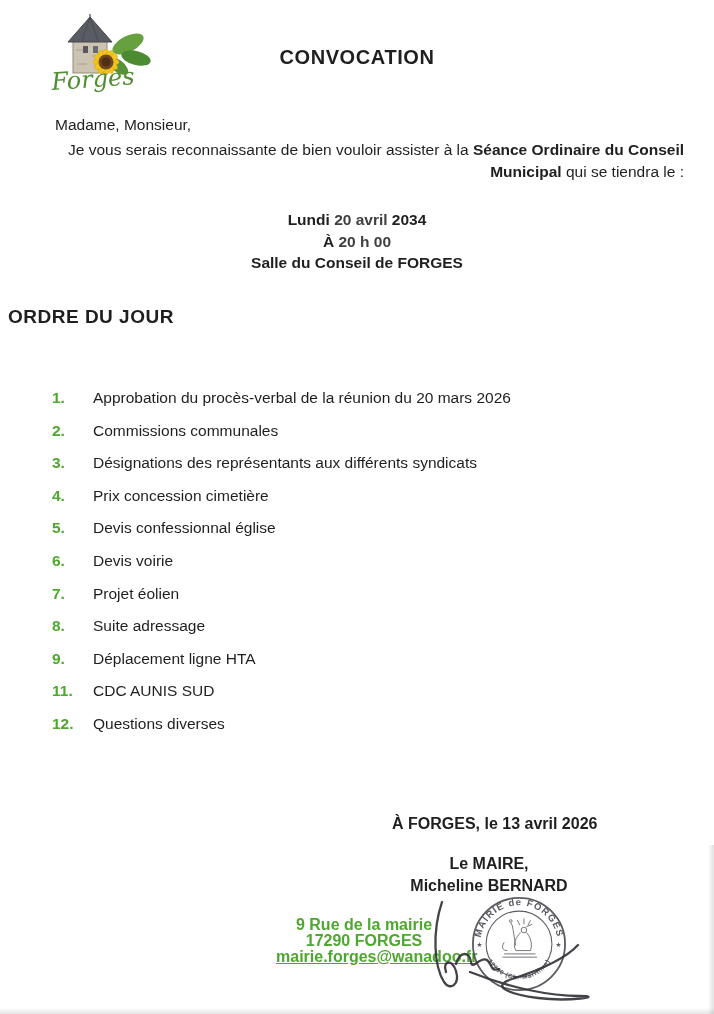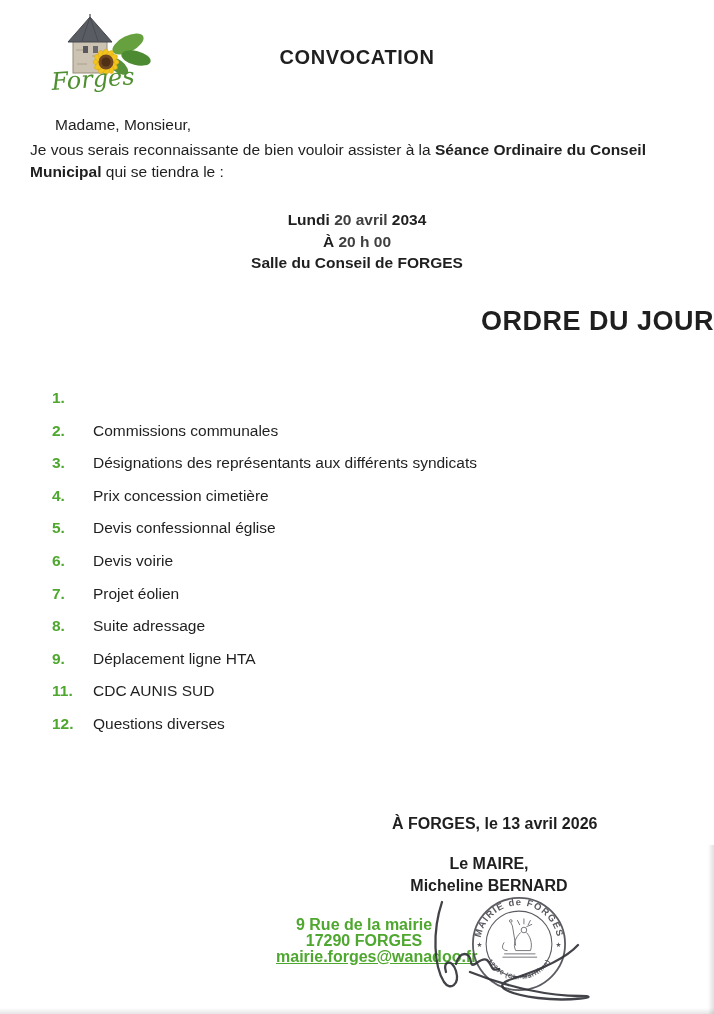--- a/index.html
+++ b/index.html
@@ -10,32 +10,32 @@
   .green{color:#404040;}
   
   .logo{position:absolute;left:46px;top:12px;width:114px;height:86px;}
   .title{
     position:absolute;top:46px;left:0;right:0;text-align:center;
     font-size:20px;font-weight:bold;letter-spacing:.6px;
   }
   
   .salutation{position:absolute;top:116px;left:55px;font-size:15.5px;}
   .intro{
-    position:absolute;top:139px;left:30px;right:30px;text-align:left;
+    position:absolute;top:139px;left:30px;right:30px;text-align:right;
     font-size:15.5px;line-height:22px;
   }
   
   .when{
     position:absolute;top:209px;left:0;right:0;text-align:center;
     font-size:15.5px;font-weight:bold;line-height:21.5px;
   }
   
   .odj{
-    position:absolute;top:306px;left:0;right:0;text-align:right;
-    font-size:27px;font-weight:bold;letter-spacing:.5px;padding-left:8px;
+    position:absolute;top:306px;left:0;right:0;text-align:left;
+    font-size:19px;font-weight:bold;letter-spacing:.5px;padding-left:8px;
   }
   .agenda{position:absolute;top:387px;left:52px;right:34px;}
   .agenda-row{display:flex;align-items:flex-start;font-size:15.5px;line-height:21px;margin-bottom:11.6px;}
   .agenda-num{width:41px;flex:0 0 41px;font-weight:bold;color:#4ea72e;}
   
   .dateline{position:absolute;top:815px;left:392px;font-size:16px;font-weight:bold;}
   .signer{
     position:absolute;top:853px;left:379px;width:220px;text-align:center;
     font-size:16px;font-weight:bold;line-height:22px;
   }
@@ -103,20 +103,21 @@
     <div><span>Lundi </span><span class="green">20 avril</span><span> 2034</span></div>
     <div><span>À </span><span class="green">20 h 00</span></div>
     <div>Salle du Conseil de FORGES</div>
   </div>
 
   <div class="odj">ORDRE DU JOUR</div>
 
   <div class="agenda">
     <div class="agenda-row">
         <span class="agenda-num">1.</span>
+        <span>Approbation du procès-verbal de la réunion du 20 mars 2026</span>
       </div>
     <div class="agenda-row">
         <span class="agenda-num">2.</span>
         <span>Commissions communales</span>
       </div>
     <div class="agenda-row">
         <span class="agenda-num">3.</span>
         <span>Désignations des représentants aux différents syndicats</span>
       </div>
     <div class="agenda-row">

